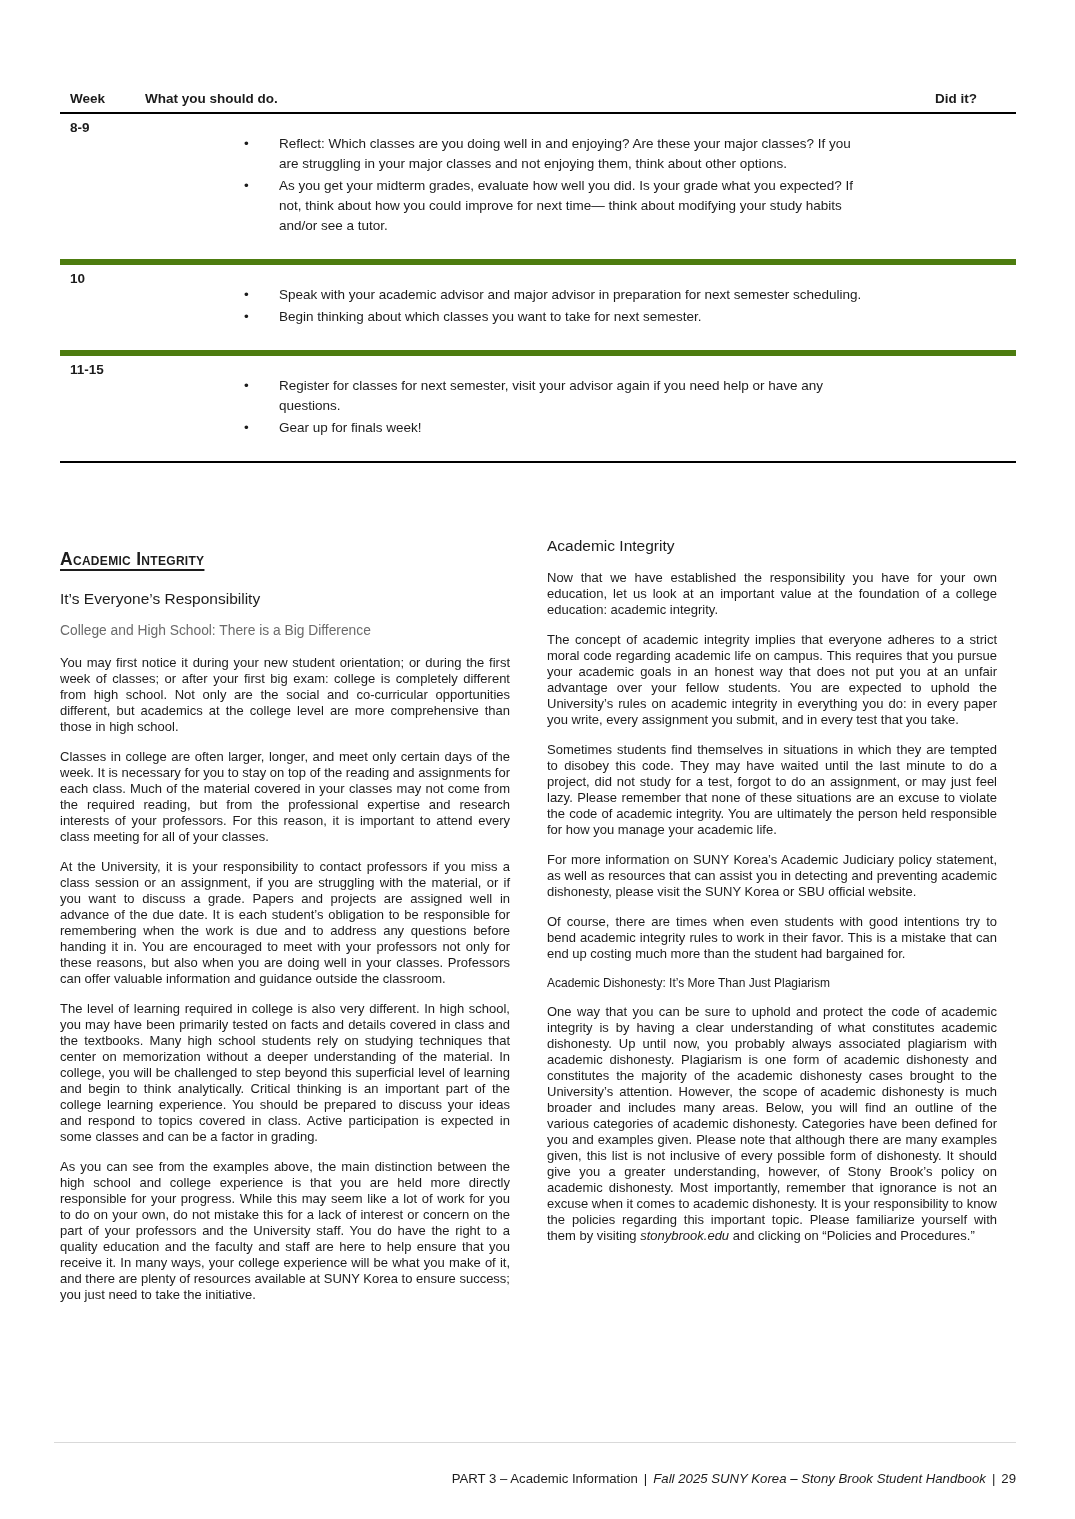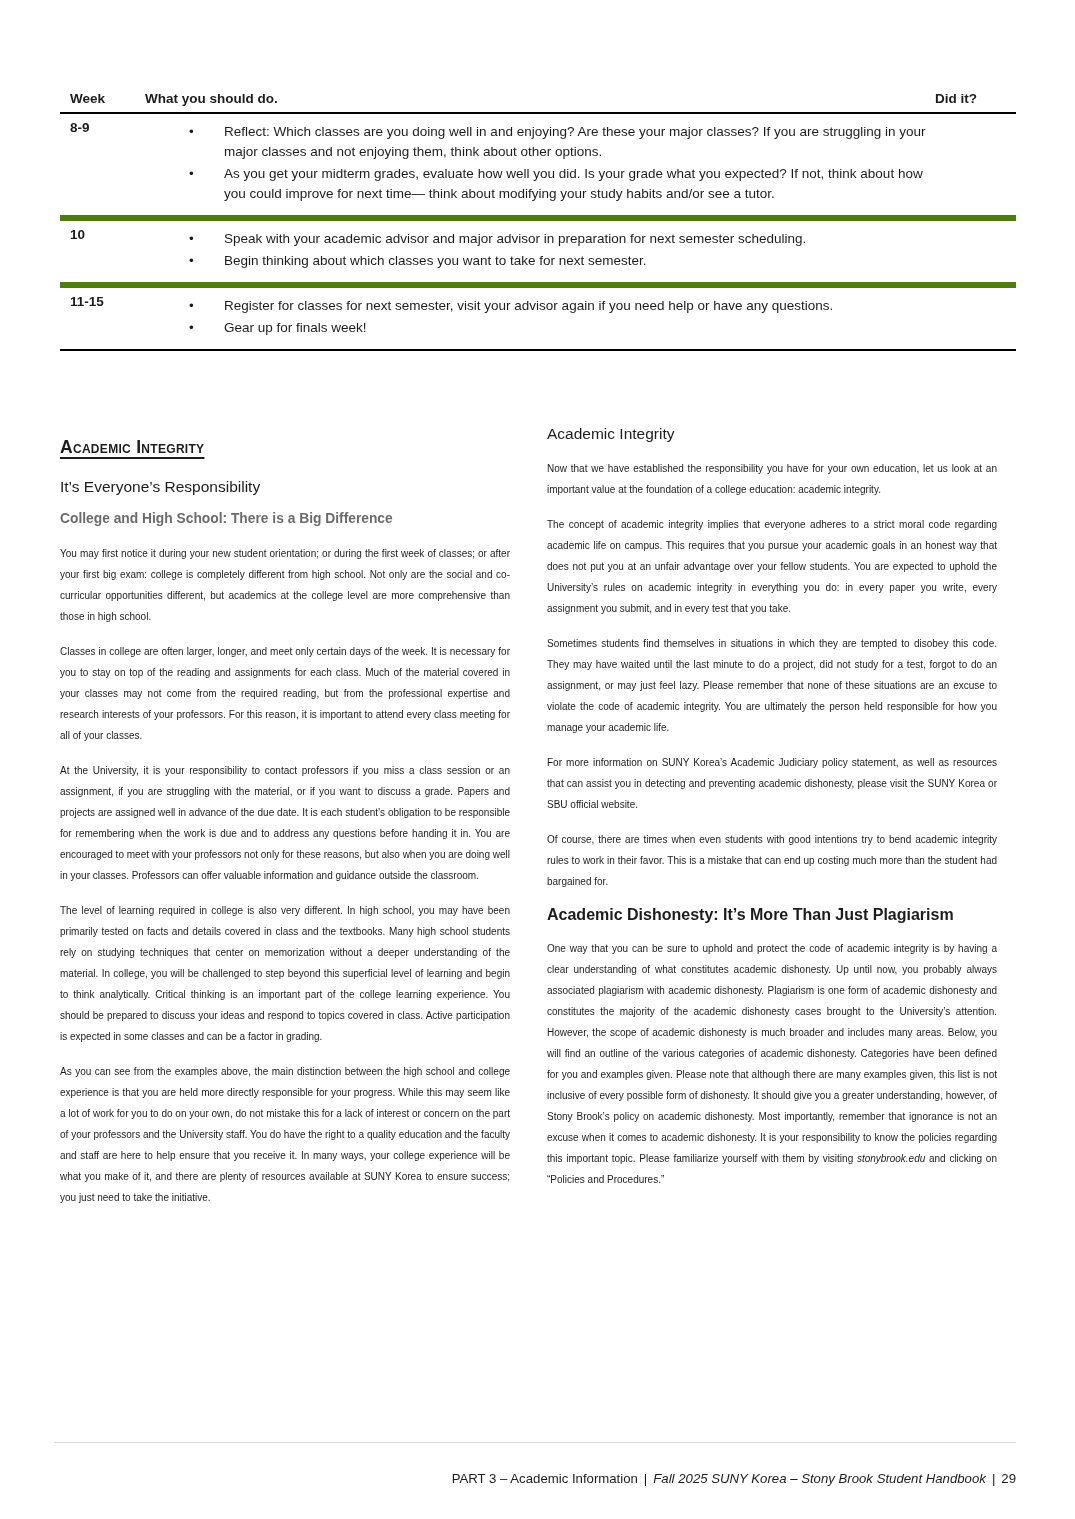--- a/index.html
+++ b/index.html
@@ -19,25 +19,26 @@
   .t-head {
     display: grid; grid-template-columns: 85px 1fr 81px;
     font-weight: bold;
     padding: 1px 0 3px 0;
     border-bottom: 2.5px solid #000;
   }
   .t-head .c1 { padding-left: 10px; }
   .t-row {
     display: grid; grid-template-columns: 85px 1fr 81px;
     padding: 4px 0 5px 0;
+    gap: 43px;
   }
   .t-row + .t-row { border-top: 6px solid #4d7c0f; }
   .sched { border-bottom: 2.5px solid #000; }
   .week-cell { font-weight: bold; padding-left: 10px; }
-  ul.tasks { margin: 4px; padding: 0; list-style: none; }
+  ul.tasks { margin: 16px; padding: 0; list-style: none; }
   ul.tasks li {
     position: relative;
     padding-left: 75px;
     padding-right: 4px;
     margin-bottom: 2px;
   }
   ul.tasks li::before {
     content: "\2022";
     position: absolute;
     left: 40px; top: 0;
@@ -59,33 +60,33 @@
     margin: 0 0 20px 0;
   }
   .h-sub {
     font-size: 15.5px;
     font-weight: normal;
     color: #1c1c1c;
     margin: 0 0 15px 0;
   }
   .h-gray {
     font-size: 13.8px;
-    font-weight: bold;
+    font-weight: normal;
     color: #6b6b6b;
     margin: 0 0 17px 0;
   }
   .col p {
-    font-size: 10px;
-    line-height: 21px;
+    font-size: 13px;
+    line-height: 16px;
     text-align: justify;
     margin: 0 13px 14px 0;
   }
   .col .h-sub2 {
-    font-size: 16px;
-    font-weight: bold;
+    font-size: 12px;
+    font-weight: normal;
     margin: 4px 0 14px 0;
   }
   .italic { font-style: italic; }
 
   
   .footer {
     position: absolute;
     left: 54px; right: 59px;
     top: 1442px;
   }

